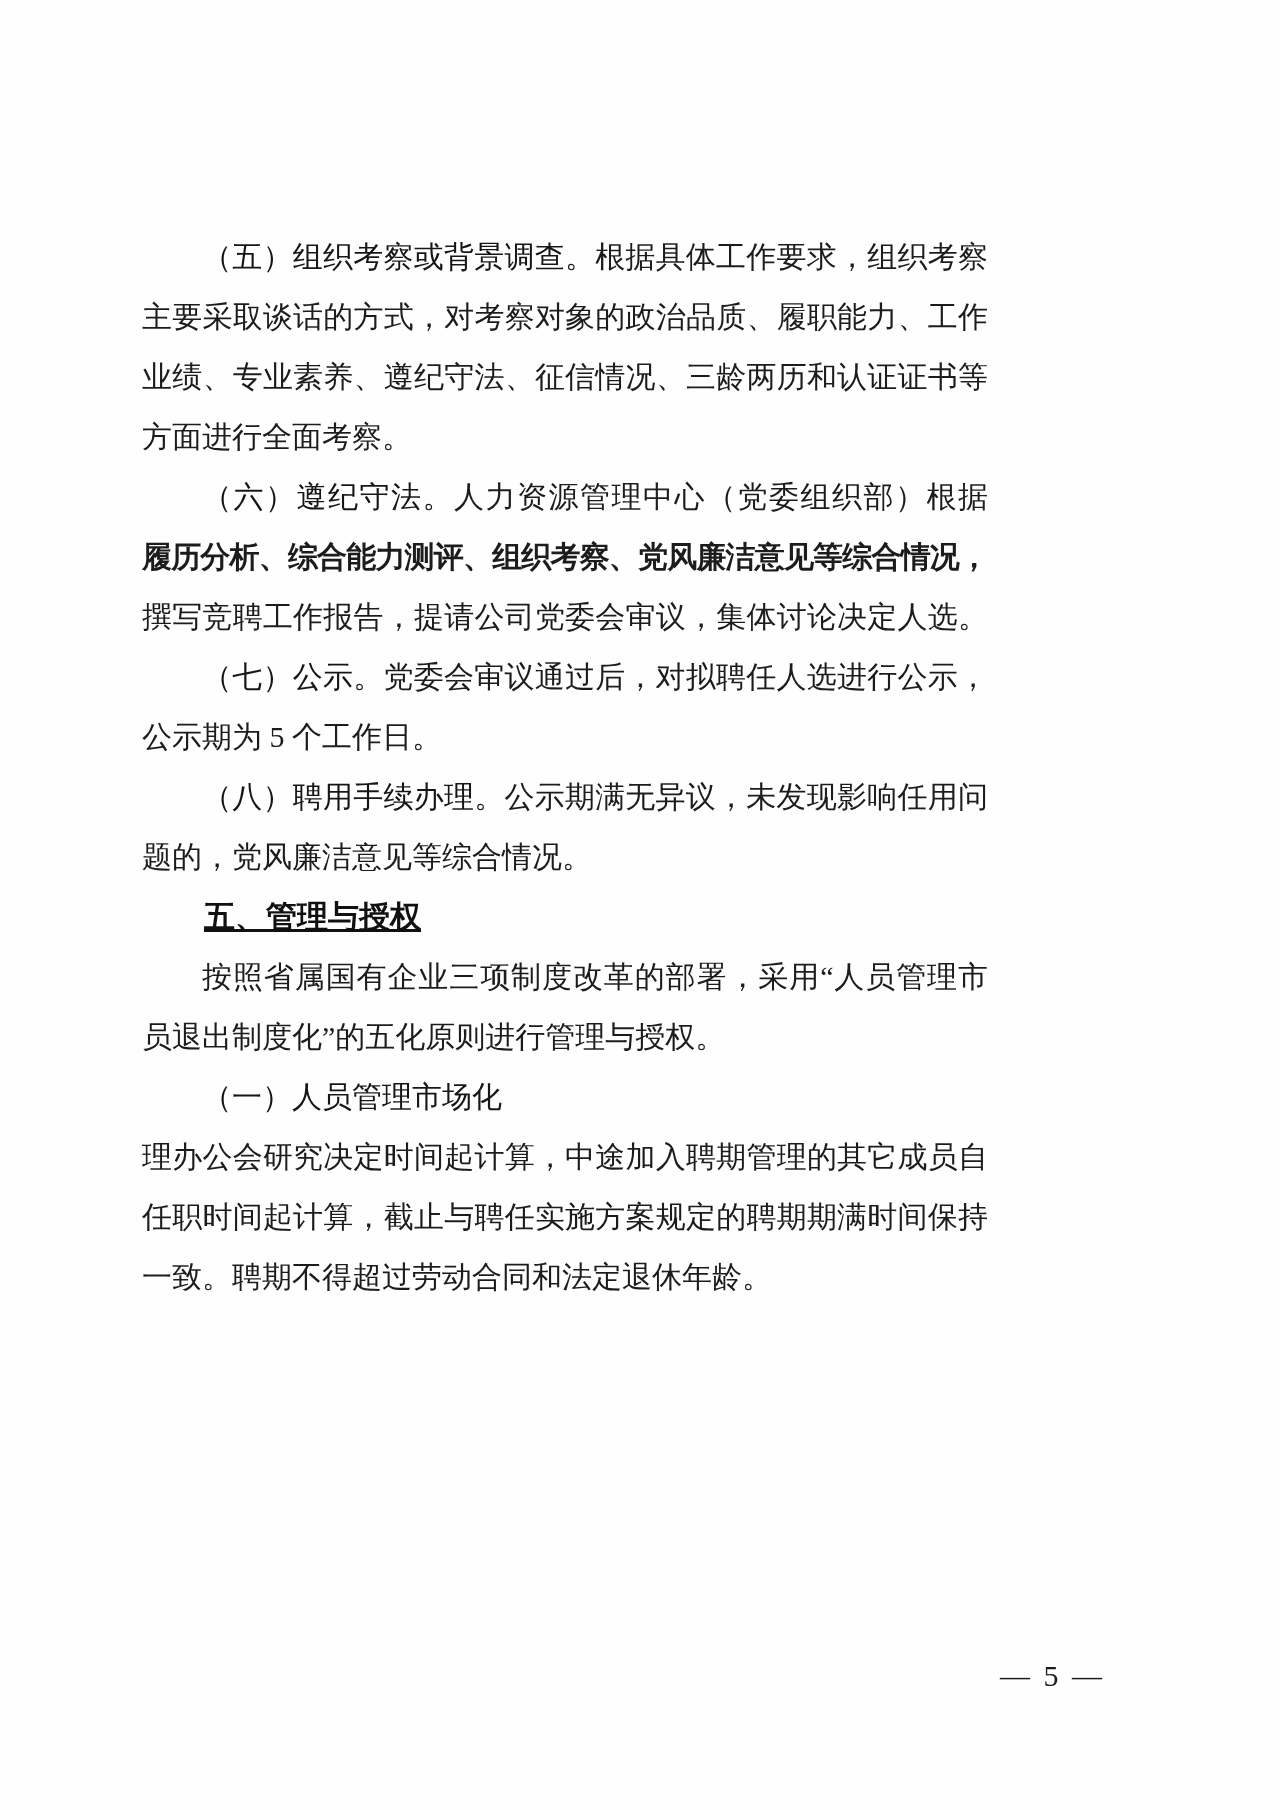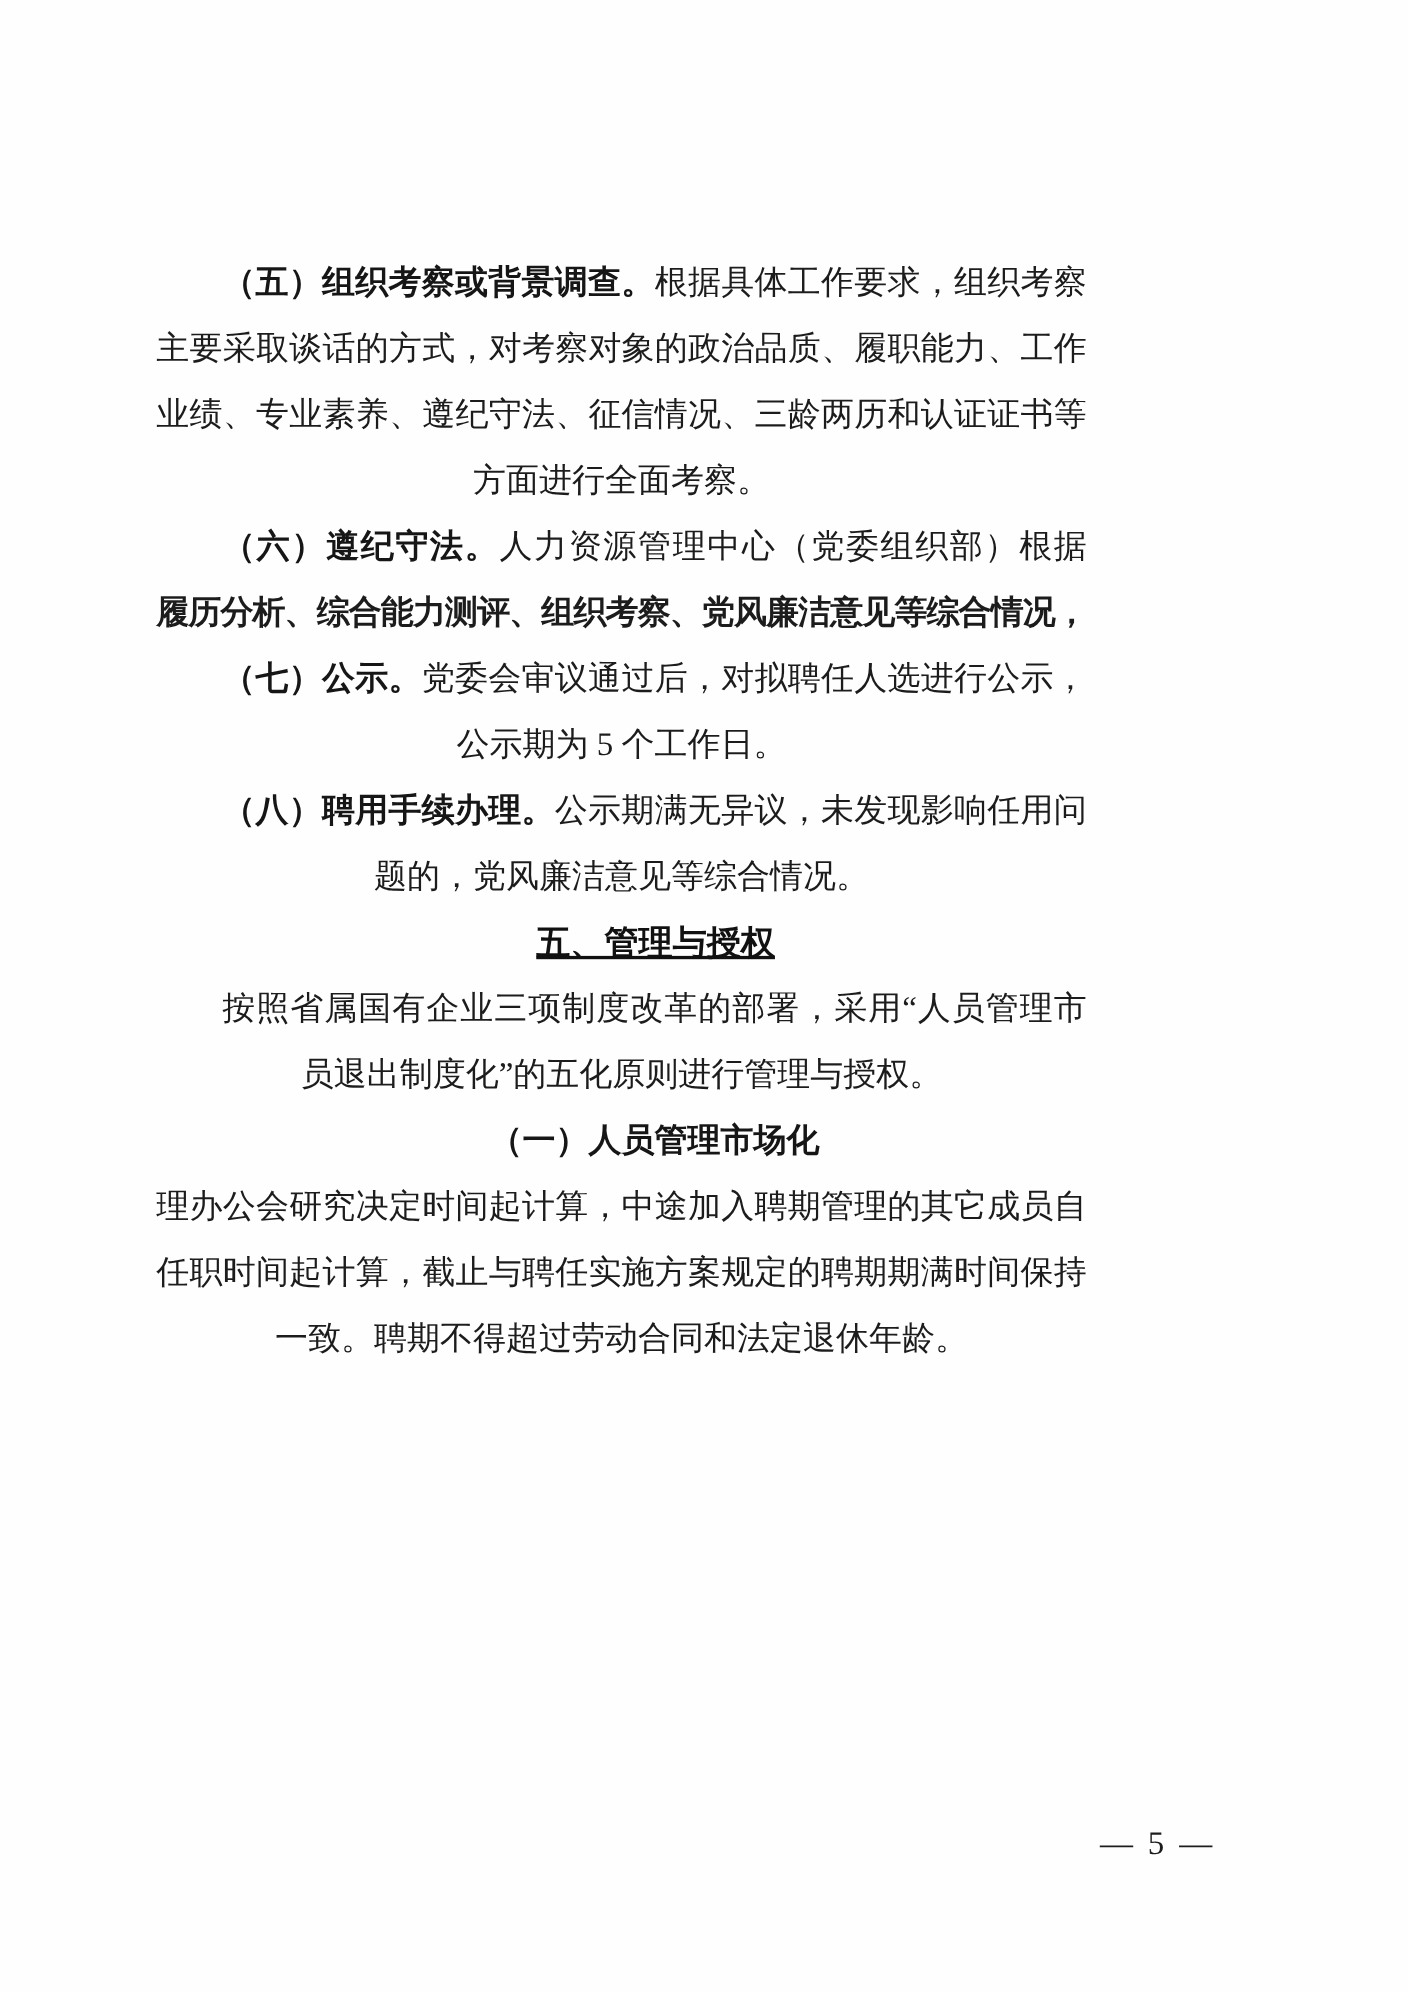--- a/index.html
+++ b/index.html
@@ -19,21 +19,21 @@
   .text-block {
     position: absolute;
     left: 142px;
     top: 227px;
     width: 846px;
   }
   .line {
     height: 60px;
     line-height: 60px;
     font-size: 30px;
-    text-align: center;
+    text-align: left;
     overflow: visible;
   }
   .line.j {
     text-align: justify;
     text-align-last: justify;
   }
   .line.indent {
     text-indent: 2em;
   }
   .line.tight {
@@ -42,21 +42,21 @@
   }
   .line.hd {
     font-family: "Liberation Sans", "DejaVu Sans", sans-serif;
     font-weight: 700;
     font-size: 31px;
     color: #111111;
     text-decoration: underline;
   }
   .seg { display: inline; }
   .seg.kai {
-    font-weight: 700;
+    font-weight: 400;
     color: #161616;
   }
   .page-number {
     position: absolute;
     top: 1655px;
     left: 1000px;
     width: 120px;
     height: 42px;
     line-height: 42px;
     font-size: 30px;
@@ -70,20 +70,21 @@
 <body>
 
 <div class="page">
   <div class="text-block">
       <div class="line indent j"><span class="seg kai">（五）组织考察或背景调查。</span><span class="seg">根据具体工作要求，组织考察</span></div>
       <div class="line j"><span class="seg">主要采取谈话的方式，对考察对象的政治品质、履职能力、工作</span></div>
       <div class="line j"><span class="seg">业绩、专业素养、遵纪守法、征信情况、三龄两历和认证证书等</span></div>
       <div class="line"><span class="seg">方面进行全面考察。</span></div>
       <div class="line indent j"><span class="seg kai">（六）遵纪守法。</span><span class="seg">人力资源管理中心（党委组织部）根据</span></div>
       <div class="line j tight"><span class="seg">履历分析、综合能力测评、组织考察、党风廉洁意见等综合情况，</span></div>
+      <div class="line j"><span class="seg">撰写竞聘工作报告，提请公司党委会审议，集体讨论决定人选。</span></div>
       <div class="line indent j"><span class="seg kai">（七）公示。</span><span class="seg">党委会审议通过后，对拟聘任人选进行公示，</span></div>
       <div class="line"><span class="seg">公示期为 5 个工作日。</span></div>
       <div class="line indent j"><span class="seg kai">（八）聘用手续办理。</span><span class="seg">公示期满无异议，未发现影响任用问</span></div>
       <div class="line"><span class="seg">题的，党风廉洁意见等综合情况。</span></div>
       <div class="line indent hd"><span class="seg">五、管理与授权</span></div>
       <div class="line indent j"><span class="seg">按照省属国有企业三项制度改革的部署，采用“人员管理市</span></div>
       <div class="line"><span class="seg">员退出制度化”的五化原则进行管理与授权。</span></div>
       <div class="line indent"><span class="seg kai">（一）人员管理市场化</span></div>
       <div class="line j"><span class="seg">理办公会研究决定时间起计算，中途加入聘期管理的其它成员自</span></div>
       <div class="line j"><span class="seg">任职时间起计算，截止与聘任实施方案规定的聘期期满时间保持</span></div>

